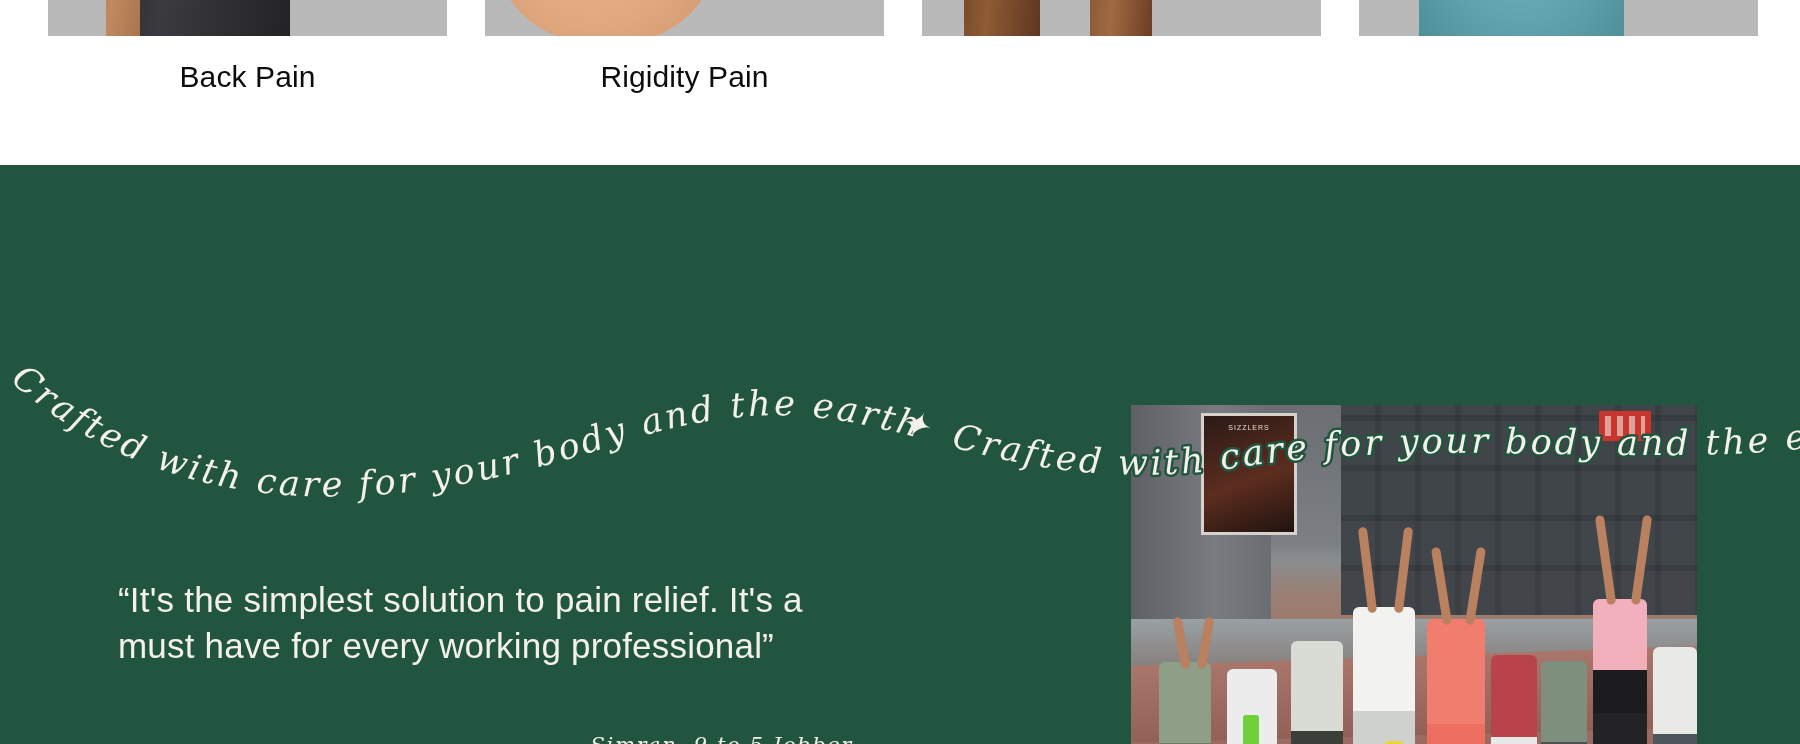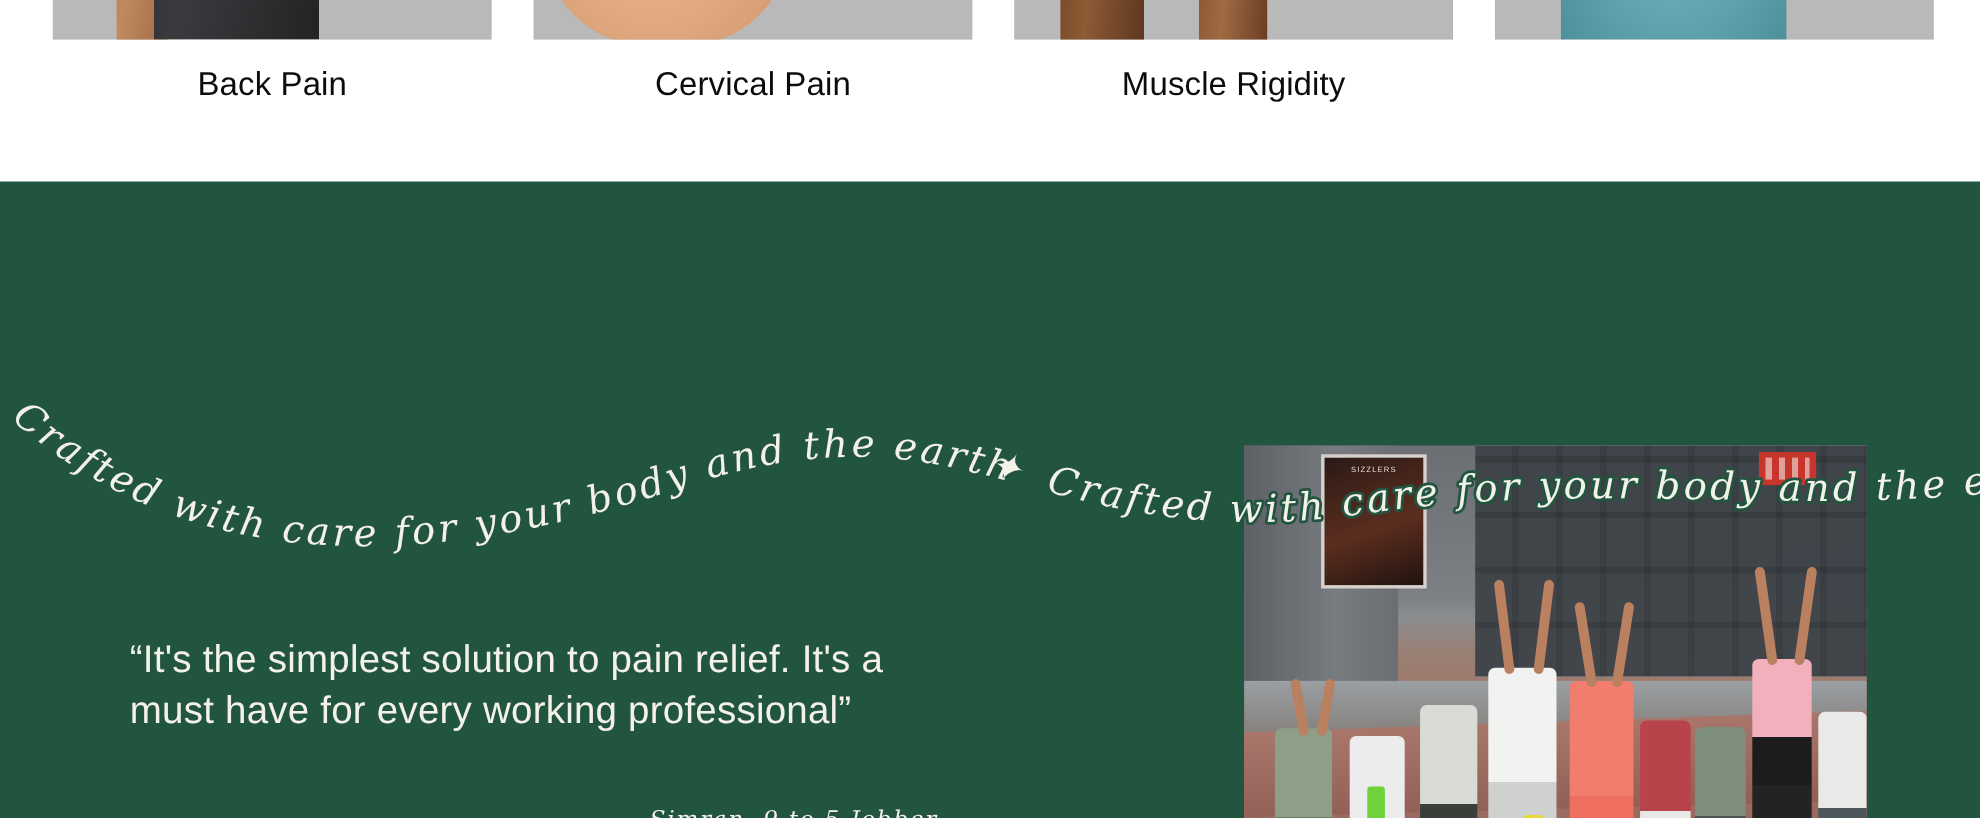--- a/index.html
+++ b/index.html
@@ -213,26 +213,25 @@
 <section class="cards-strip">
   <div class="cards-row">
 
     <div class="pain-card">
       <div class="pain-card-photo photo-back-pain"></div>
       <div class="pain-card-label">Back Pain</div>
     </div>
 
     <div class="pain-card">
       <div class="pain-card-photo photo-cervical"></div>
-      <div class="pain-card-label">Cervical Pain</div>
+      <div class="pain-card-label">Rigidity Pain</div>
     </div>
 
     <div class="pain-card">
       <div class="pain-card-photo photo-muscle"></div>
-      <div class="pain-card-label">Muscle Rigidity</div>
     </div>
 
     <div class="pain-card">
       <div class="pain-card-photo photo-stress"></div>
     </div>
 
   </div>
 </section>
 
 <section class="green-panel">

